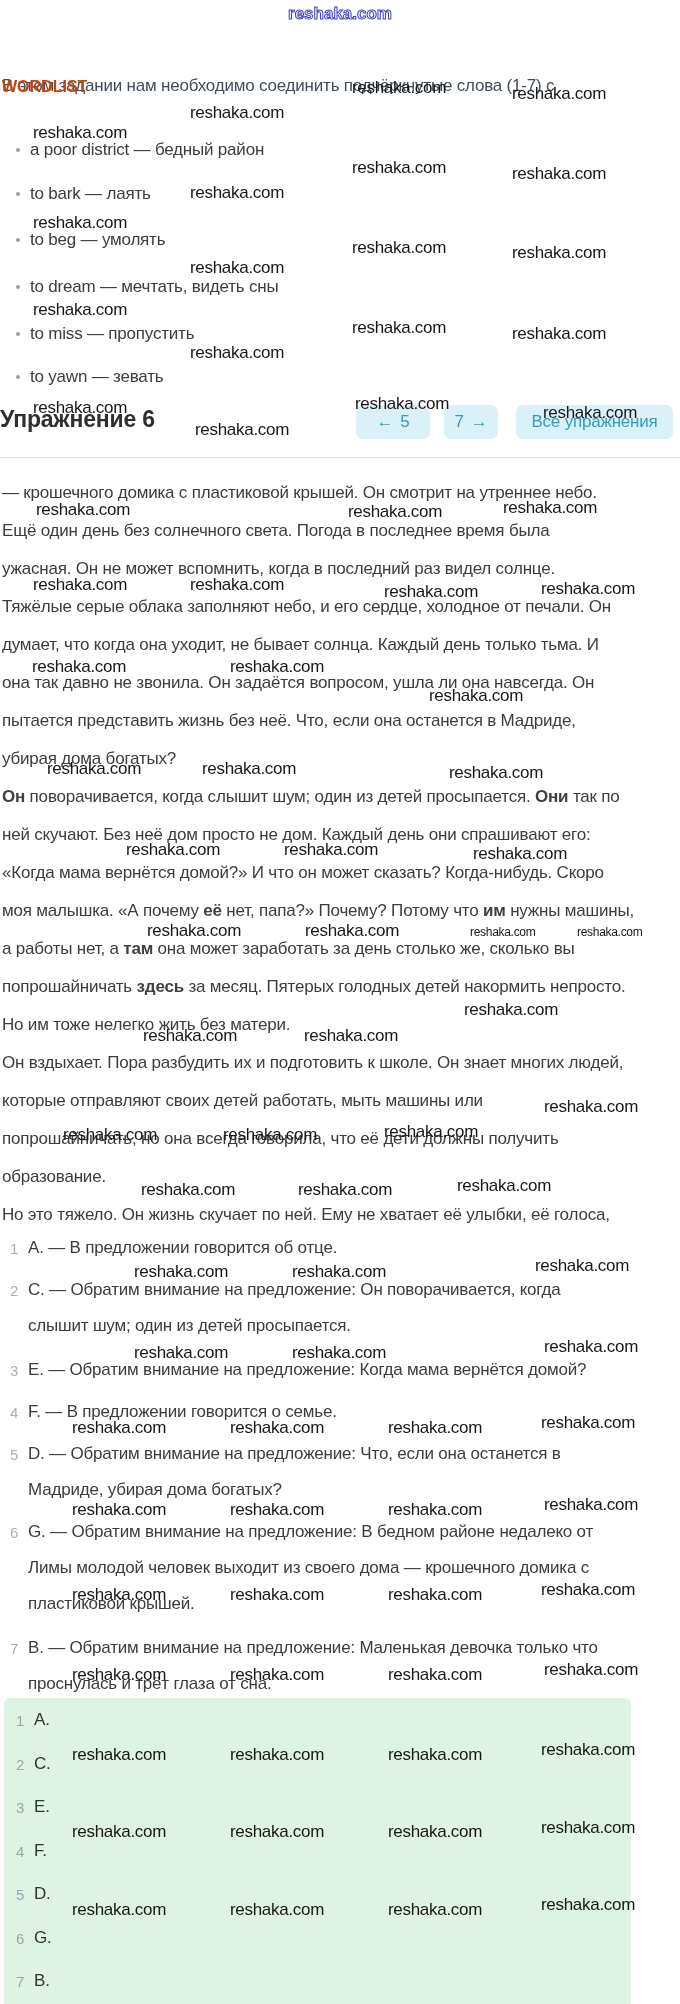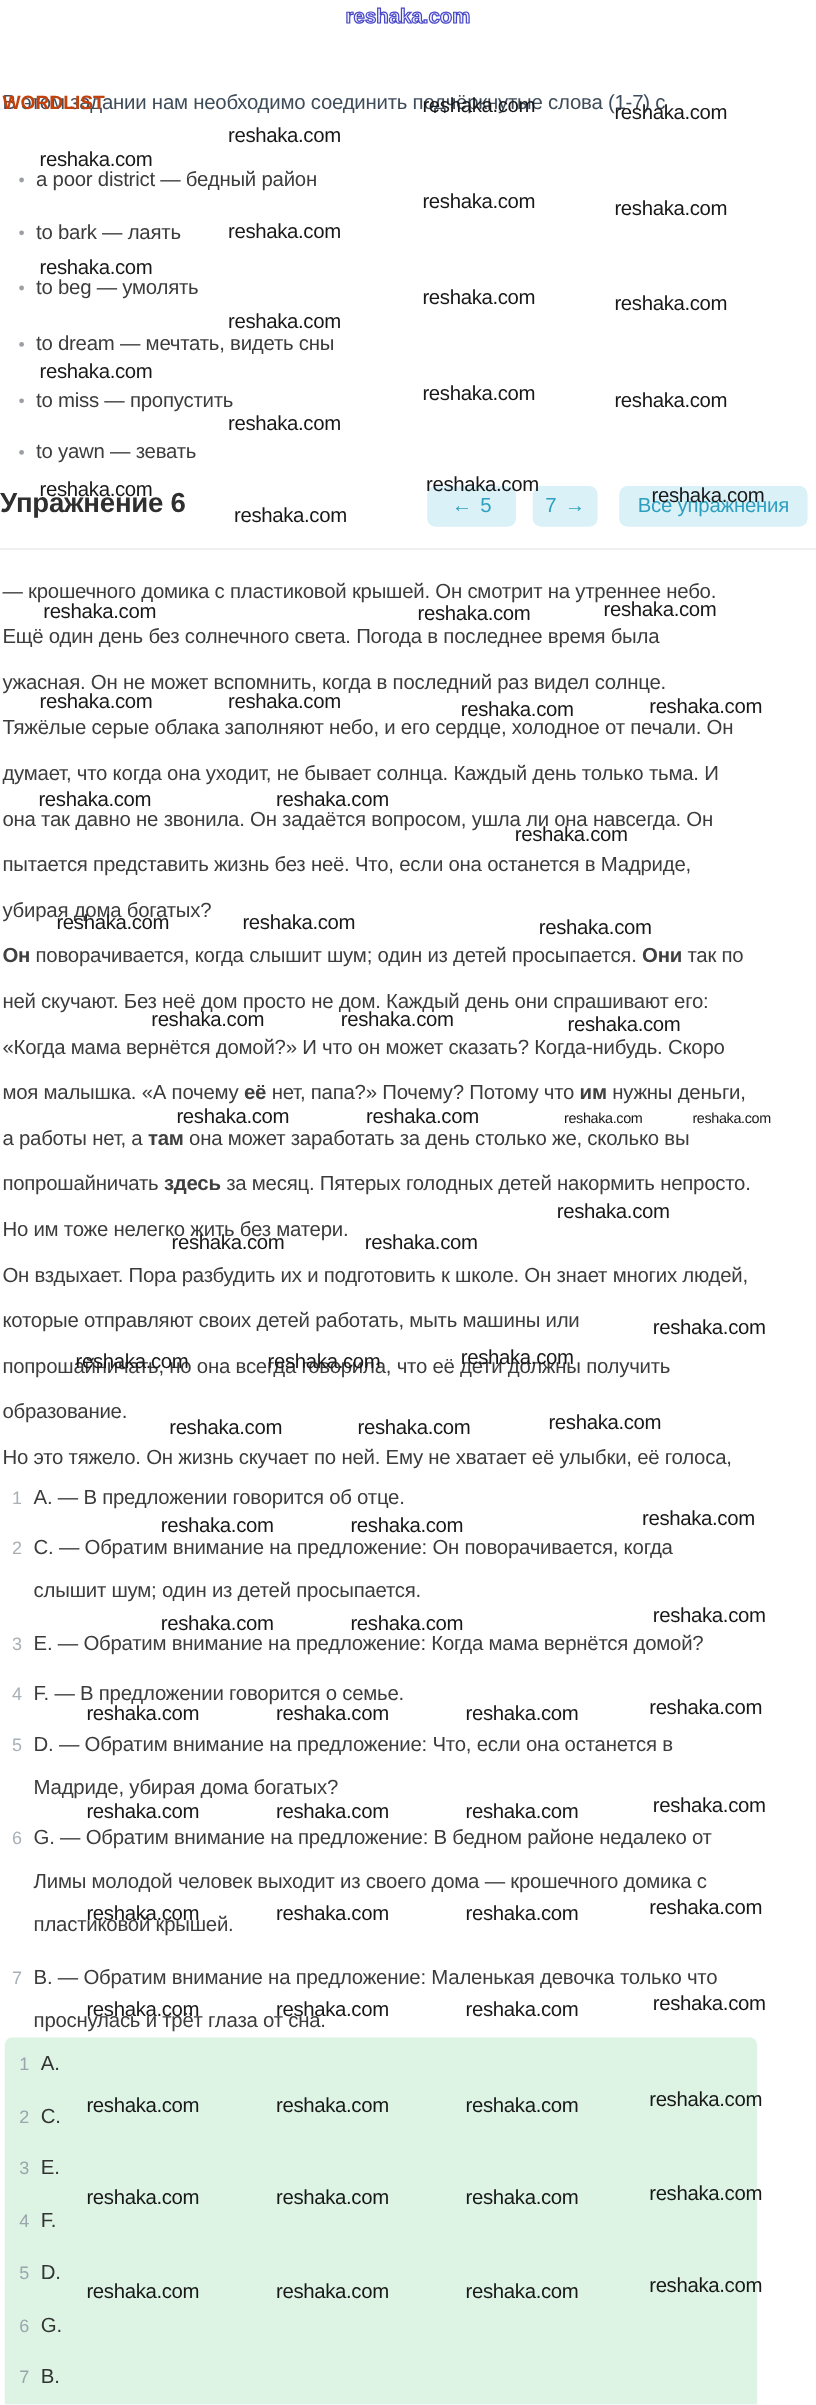--- a/index.html
+++ b/index.html
@@ -77,21 +77,21 @@
   <div class="abs pline" style="top:520px">Ещё один день без солнечного света. Погода в последнее время была</div>
   <div class="abs pline" style="top:558px">ужасная. Он не может вспомнить, когда в последний раз видел солнце.</div>
   <div class="abs pline" style="top:596px">Тяжёлые серые облака заполняют небо, и его сердце, холодное от печали. Он</div>
   <div class="abs pline" style="top:634px">думает, что когда она уходит, не бывает солнца. Каждый день только тьма. И</div>
   <div class="abs pline" style="top:672px">она так давно не звонила. Он задаётся вопросом, ушла ли она навсегда. Он</div>
   <div class="abs pline" style="top:710px">пытается представить жизнь без неё. Что, если она останется в Мадриде,</div>
   <div class="abs pline" style="top:748px">убирая дома богатых?</div>
   <div class="abs pline" style="top:786px"><b>Он</b><span> поворачивается, когда слышит шум; один из детей просыпается. </span><b>Они</b><span> так по</span></div>
   <div class="abs pline" style="top:824px">ней скучают. Без неё дом просто не дом. Каждый день они спрашивают его:</div>
   <div class="abs pline" style="top:862px">«Когда мама вернётся домой?» И что он может сказать? Когда-нибудь. Скоро</div>
-  <div class="abs pline" style="top:900px"><span>моя малышка. «А почему </span><b>её</b><span> нет, папа?» Почему? Потому что </span><b>им</b><span> нужны деньги,</span></div>
+  <div class="abs pline" style="top:900px"><span>моя малышка. «А почему </span><b>её</b><span> нет, папа?» Почему? Потому что </span><b>им</b><span> нужны машины,</span></div>
   <div class="abs pline" style="top:938px"><span>а работы нет, а </span><b>там</b><span> она может заработать за день столько же, сколько вы</span></div>
   <div class="abs pline" style="top:976px"><span>попрошайничать </span><b>здесь</b><span> за месяц. Пятерых голодных детей накормить непросто.</span></div>
   <div class="abs pline" style="top:1014px">Но им тоже нелегко жить без матери.</div>
   <div class="abs pline" style="top:1052px">Он вздыхает. Пора разбудить их и подготовить к школе. Он знает многих людей,</div>
   <div class="abs pline" style="top:1090px">которые отправляют своих детей работать, мыть машины или</div>
   <div class="abs pline" style="top:1128px">попрошайничать, но она всегда говорила, что её дети должны получить</div>
   <div class="abs pline" style="top:1166px">образование.</div>
   <div class="abs pline" style="top:1204px">Но это тяжело. Он жизнь скучает по ней. Ему не хватает её улыбки, её голоса,</div>
 
   <div class="abs exp-num" style="top:1240px">1</div>

